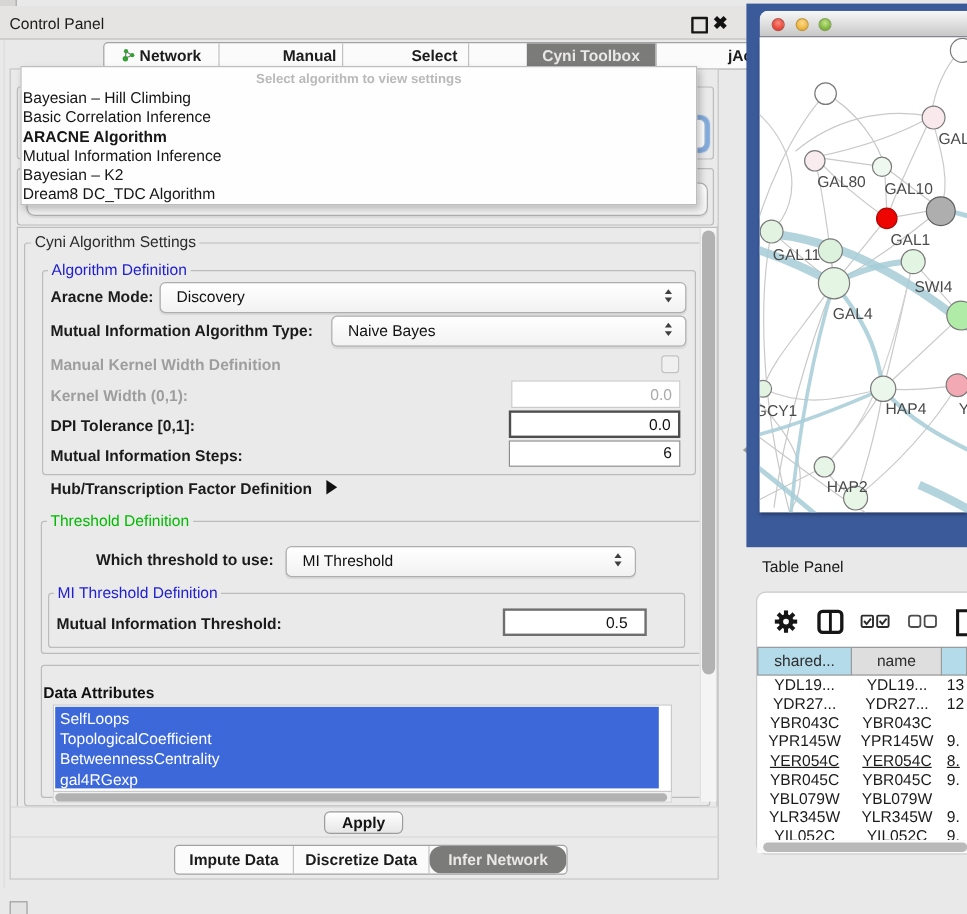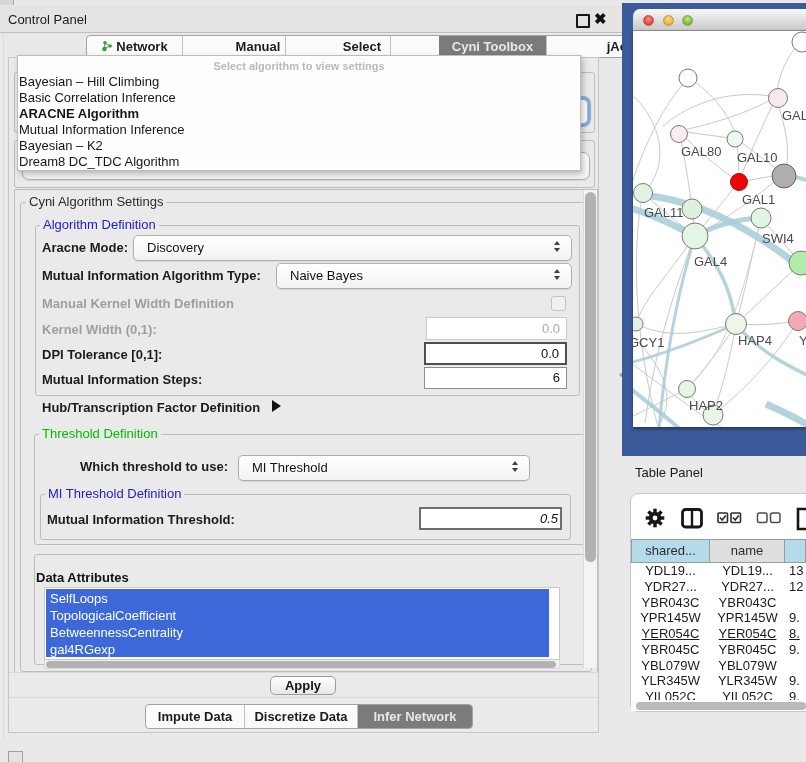--- a/index.html
+++ b/index.html
@@ -98,21 +98,21 @@
   <div class="abs b" style="left:80px;top:459px;">Which threshold to use:</div>
   <div class="combo" style="left:238px;top:455px;width:290px;height:24px;">
     <span class="ct">MI Threshold</span>
       <span class="spin" style="right:10px;top:5px;"></span>
   </div>
 
   <div class="groupbox" style="left:40px;top:494px;width:529px;height:44px;"></div>
   <div class="glabel" style="left:45px;top:487px;color:#2220ce;">MI Threshold Definition</div>
 
   <div class="abs b" style="left:47px;top:512px;">Mutual Information Threshold:</div>
-  <div class="inp" style="left:419px;top:507px;width:143px;height:23px;border:2px solid #6e6e6e;box-sizing:border-box;line-height:19px;padding-right:2px;color:#111;font-style:italic;">0.5</div>
+  <div class="inp" style="left:419px;top:507px;width:120px;height:23px;border:2px solid #6e6e6e;box-sizing:border-box;line-height:19px;padding-right:14px;color:#111;">0.5</div>
 
   <div class="groupbox" style="left:34px;top:554px;width:552px;height:109px;"></div>
 
   <div class="abs b" style="left:36px;top:570px;color:#111;">Data Attributes</div>
   <div class="abs" style="left:44px;top:587px;width:516px;height:73px;background:#fff;border:1px solid #c9c9c9;box-sizing:border-box;overflow:hidden;">
     <div style="position:absolute;left:1px;top:1px;width:503px;height:68px;background:#3c68d9;"></div>
     <div style="position:absolute;left:5px;top:2px;color:#fff;font-size:13px;line-height:17px;">SelfLoops<br>TopologicalCoefficient<br>BetweennessCentrality<br>gal4RGexp</div>
   </div>
 
   <div class="abs" style="left:44px;top:660px;width:516px;height:9px;background:#f1f1f1;border:1px solid #dadada;border-top:none;box-sizing:border-box;"></div>
@@ -121,21 +121,21 @@
   <div class="abs" style="left:583px;top:190px;width:14px;height:478px;background:#f4f4f4;border-left:1px solid #dcdcdc;box-sizing:border-box;"></div>
   <div class="abs" style="left:585px;top:192px;width:11px;height:370px;background:#b2b2b2;border-radius:6px;"></div>
 
   <div class="abs" style="left:9px;top:672px;width:589px;height:1px;background:#d8d8d8;"></div>
   <div class="abs" style="left:270px;top:676px;width:66px;height:19px;background:linear-gradient(#ffffff,#e6e6e6);border:1px solid #9c9c9c;border-radius:5px;box-sizing:border-box;text-align:center;line-height:17px;font-size:13px;font-weight:bold;color:#141414;">Apply</div>
   <div class="abs" style="left:9px;top:697px;width:589px;height:1px;background:#d8d8d8;"></div>
 
   <div class="seg" style="left:145px;top:704px;height:23px;">
     <div style="width:98px;line-height:23px;">Impute Data</div>
     <div style="width:112px;line-height:23px;">Discretize Data</div>
-    <div class="sel" style="width:114px;line-height:23px;">Infer Network</div>
+    <div class="sel" style="width:114px;line-height:23px;border-radius:10px;">Infer Network</div>
   </div>
 
   <div class="abs" style="left:8px;top:751px;width:13px;height:11px;background:#e3e3e3;border:1px solid #9f9f9f;"></div>
 
   <div class="abs" style="left:615px;top:371px;width:0;height:0;border:4px solid transparent;border-right:5px solid #9a9a9a;"></div>
 
   <div class="abs" style="left:622px;top:3px;width:184px;height:453px;background:#3b5a9a;"></div>
 
   <div class="abs" style="left:633px;top:9px;width:173px;height:22px;background:linear-gradient(#f8f8f8,#c8c8c8);border-bottom:1px solid #8b8b8b;border-radius:7px 0 0 0;box-sizing:border-box;"></div>
   <div class="abs" style="left:643px;top:15px;width:11px;height:11px;border-radius:50%;background:radial-gradient(circle at 50% 35%,#f88e80,#ed4b3c 60%,#c23a30);border:1px solid #b8544a;box-sizing:border-box;"></div>

